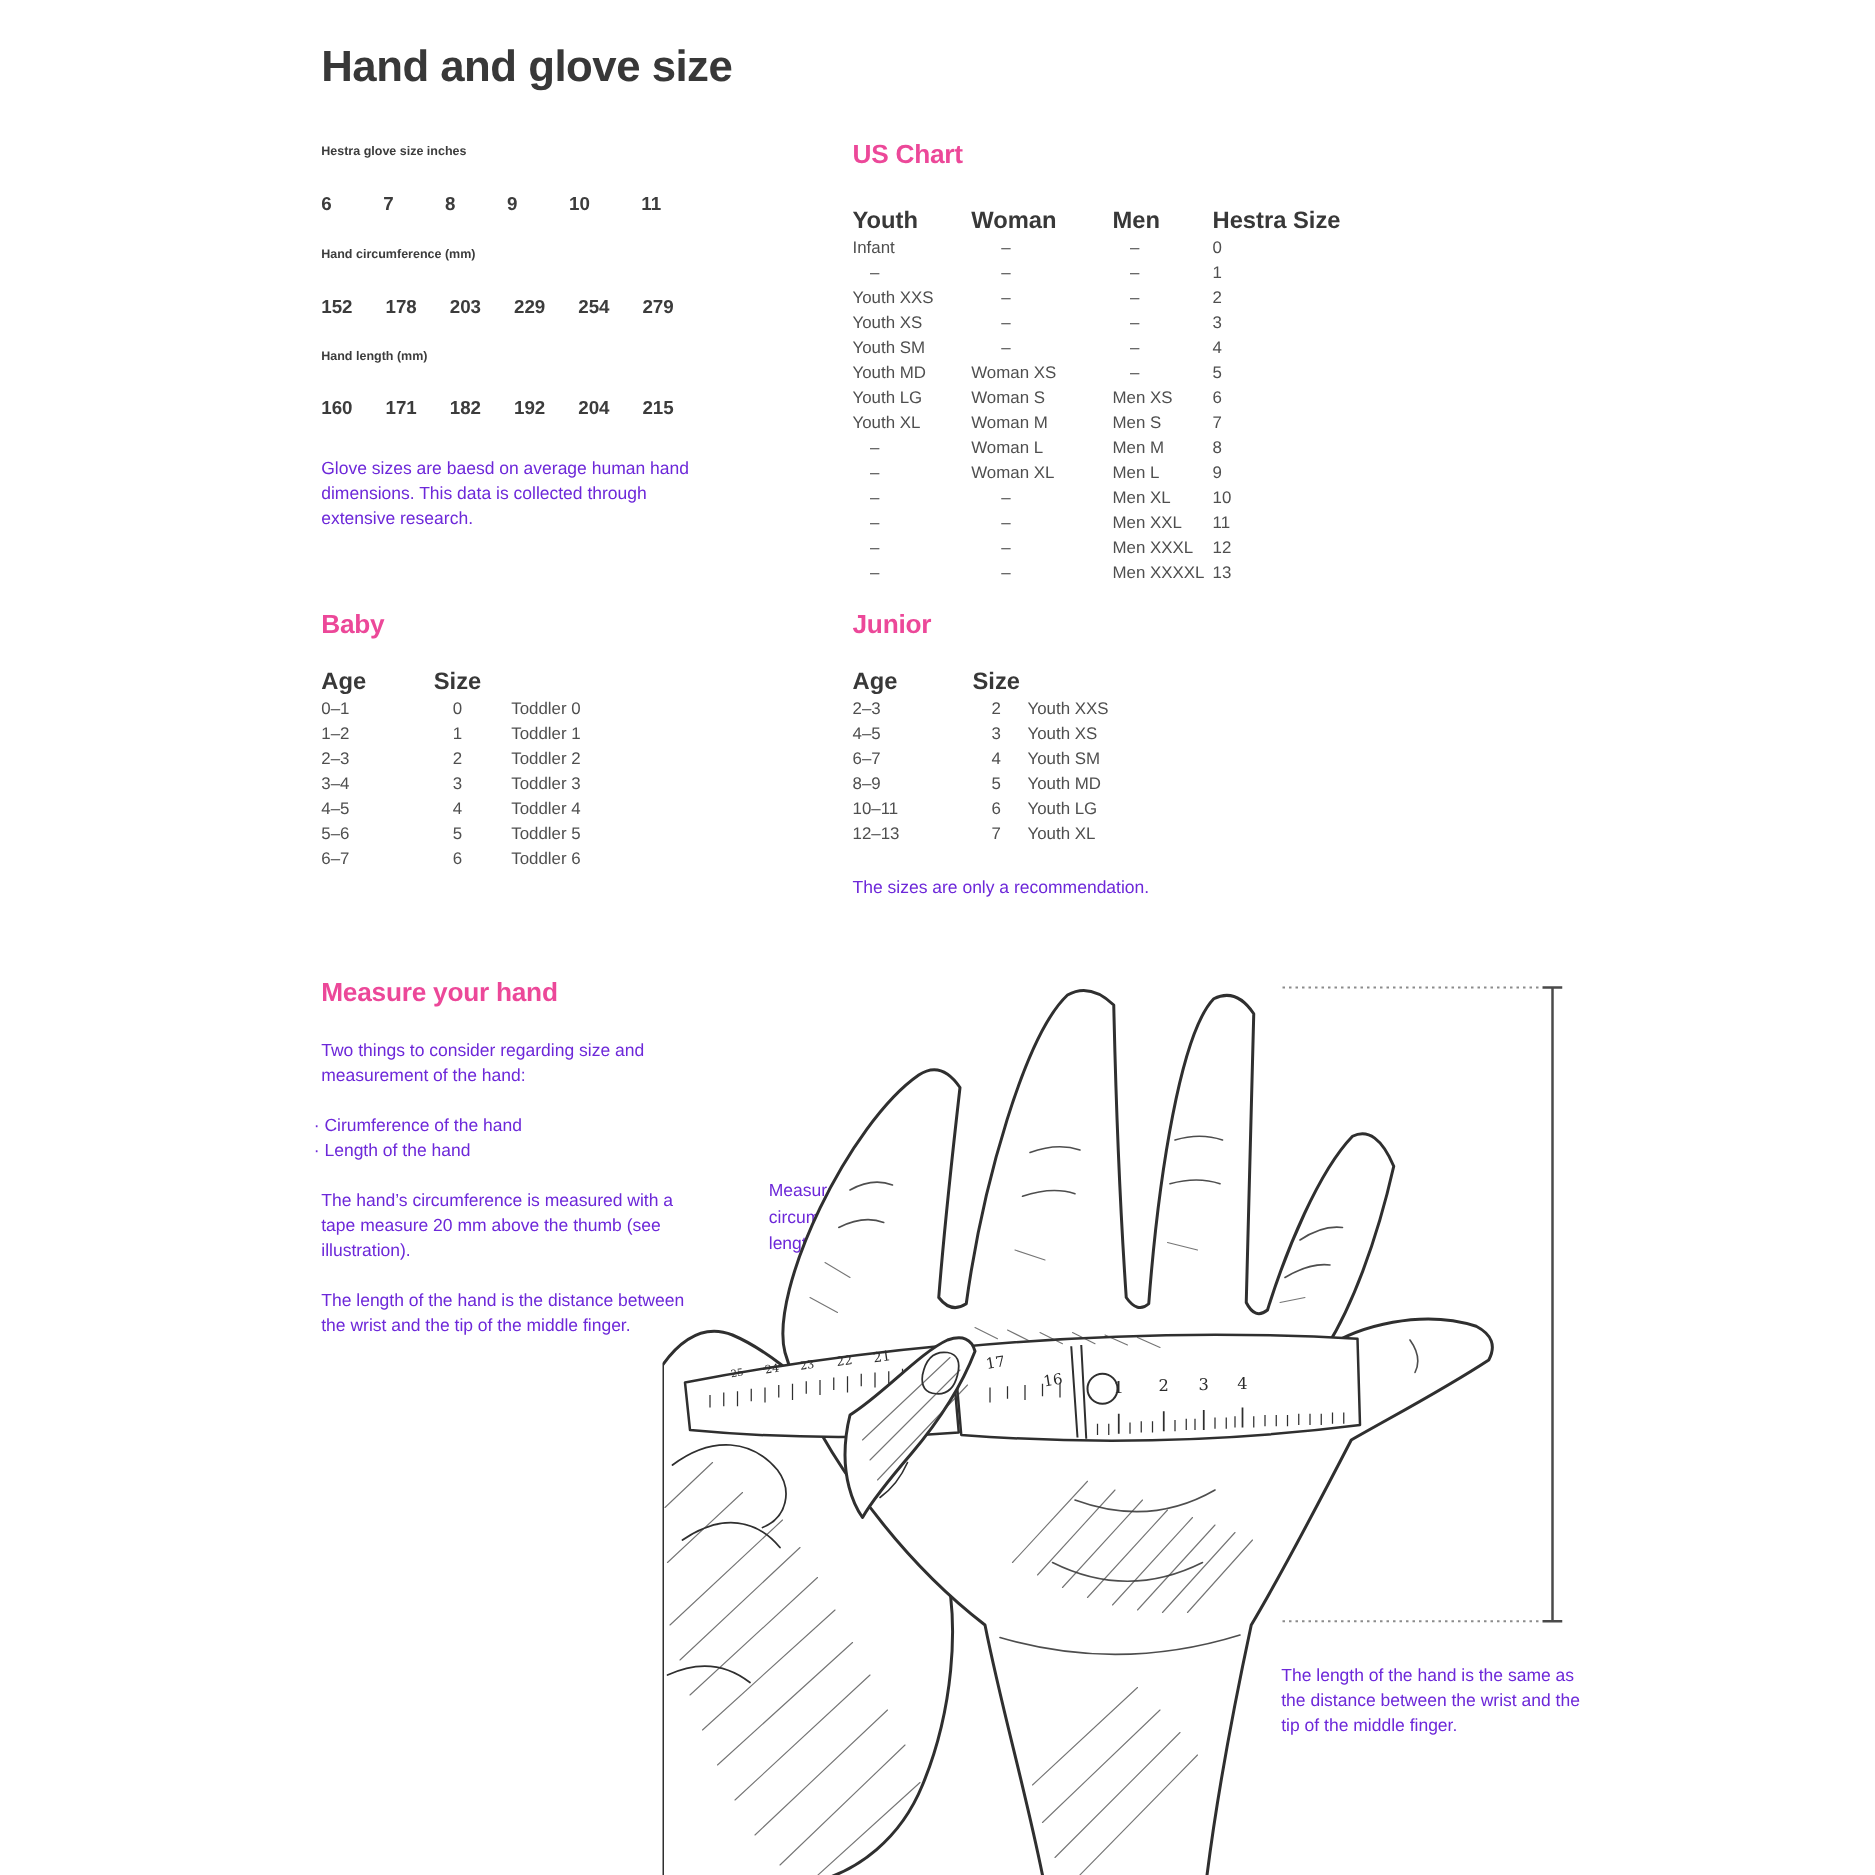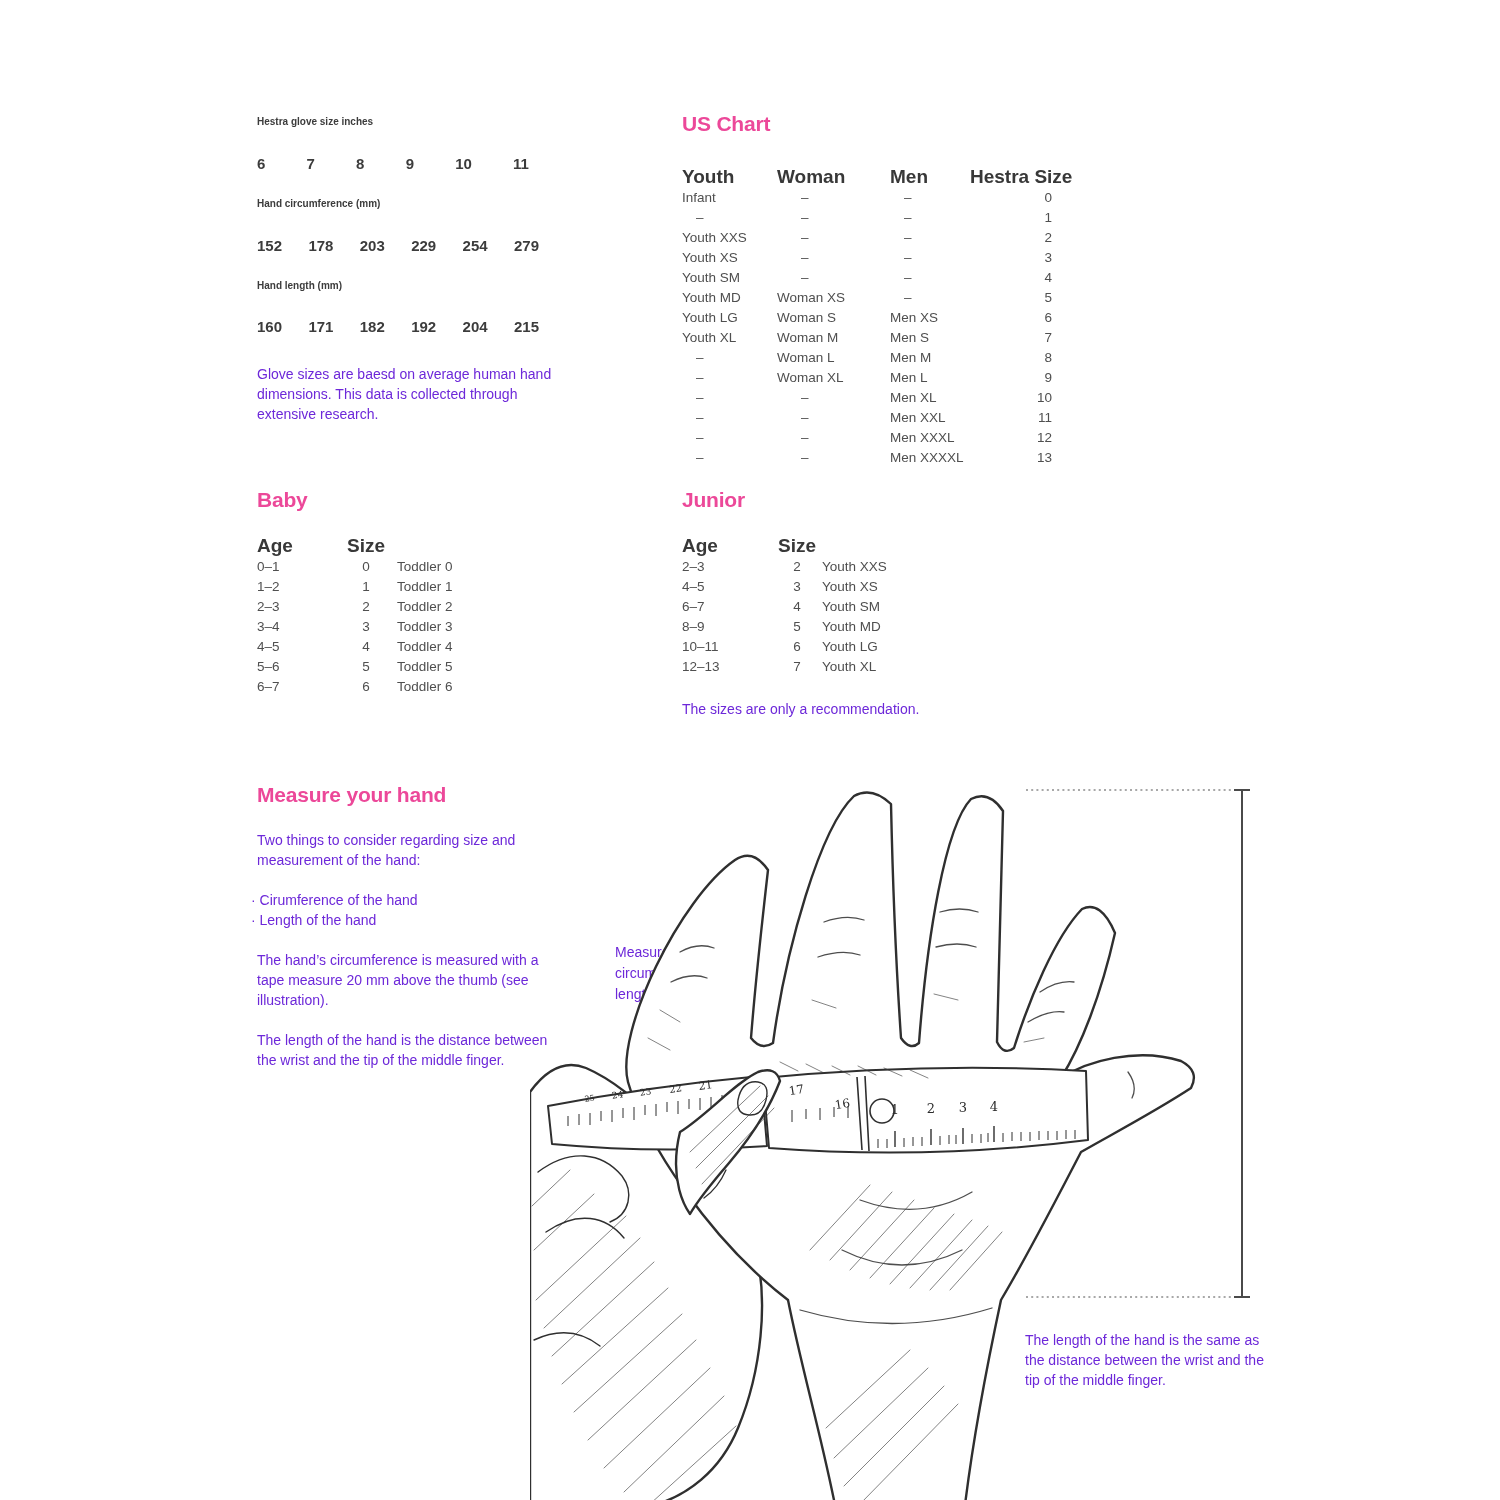--- a/index.html
+++ b/index.html
@@ -8,31 +8,32 @@
           font-family:"Liberation Sans",sans-serif;color:#4a4a4a}
   .abs{position:absolute}
   .page-title{position:absolute;margin:0;font-size:35px;font-weight:700;color:#383838;letter-spacing:-0.4px}
   .sec-title{position:absolute;margin:0;font-size:21px;font-weight:700;color:#ec4899;letter-spacing:-0.2px}
   .lbl{position:absolute;font-size:10px;font-weight:700;color:#3c3c3c}
   .numrow{position:absolute;display:flex;justify-content:space-between;font-size:15px;font-weight:700;color:#3c3c3c}
   .body-text{position:absolute;font-size:14px;line-height:20px;color:#6d28d9}
   .table{position:absolute}
   .trow{display:flex;height:20px;align-items:center;font-size:13.5px;color:#4f4f4f;white-space:nowrap}
   .thead .cell{font-weight:700;color:#383838;font-size:19px}
-  .us .c0{width:95px}.us .c1{width:113px}.us .c2{width:80px}.us .c3{width:82px;text-align:right}
+  .us .c0{width:95px}.us .c1{width:113px}.us .c2{width:80px}.us .c3{width:82px;text-align:left}
   .us .c0.dash{padding-left:14px}.us .c1.dash{padding-left:24px}.us .c2.dash{padding-left:14px}
-  .bj .c0{width:89px}.bj .c1{width:40px;text-align:center}.bj .c2{margin-left:11px}
+  .bj .c0{width:89px}.bj .c1{width:40px;text-align:center}.bj .c2{margin-left:23px}
   .jn .c0{width:95px}.jn .c1{width:40px;text-align:center}.jn .c2{margin-left:5px}
   svg text{font-family:"DejaVu Serif",serif;fill:#2b2b2b}
 </style>
 </head>
 <body>
 
 <div class="canvas">
 
+  <h1 class="page-title" style="left:257px;top:34px">Hand and glove size</h1>
 
   <div class="lbl" style="left:257px;top:116px">Hestra glove size inches</div>
   <div class="numrow" style="left:257px;top:155px;width:272px">
     <span>6</span>
     <span>7</span>
     <span>8</span>
     <span>9</span>
     <span>10</span>
     <span>11</span>
   </div>

